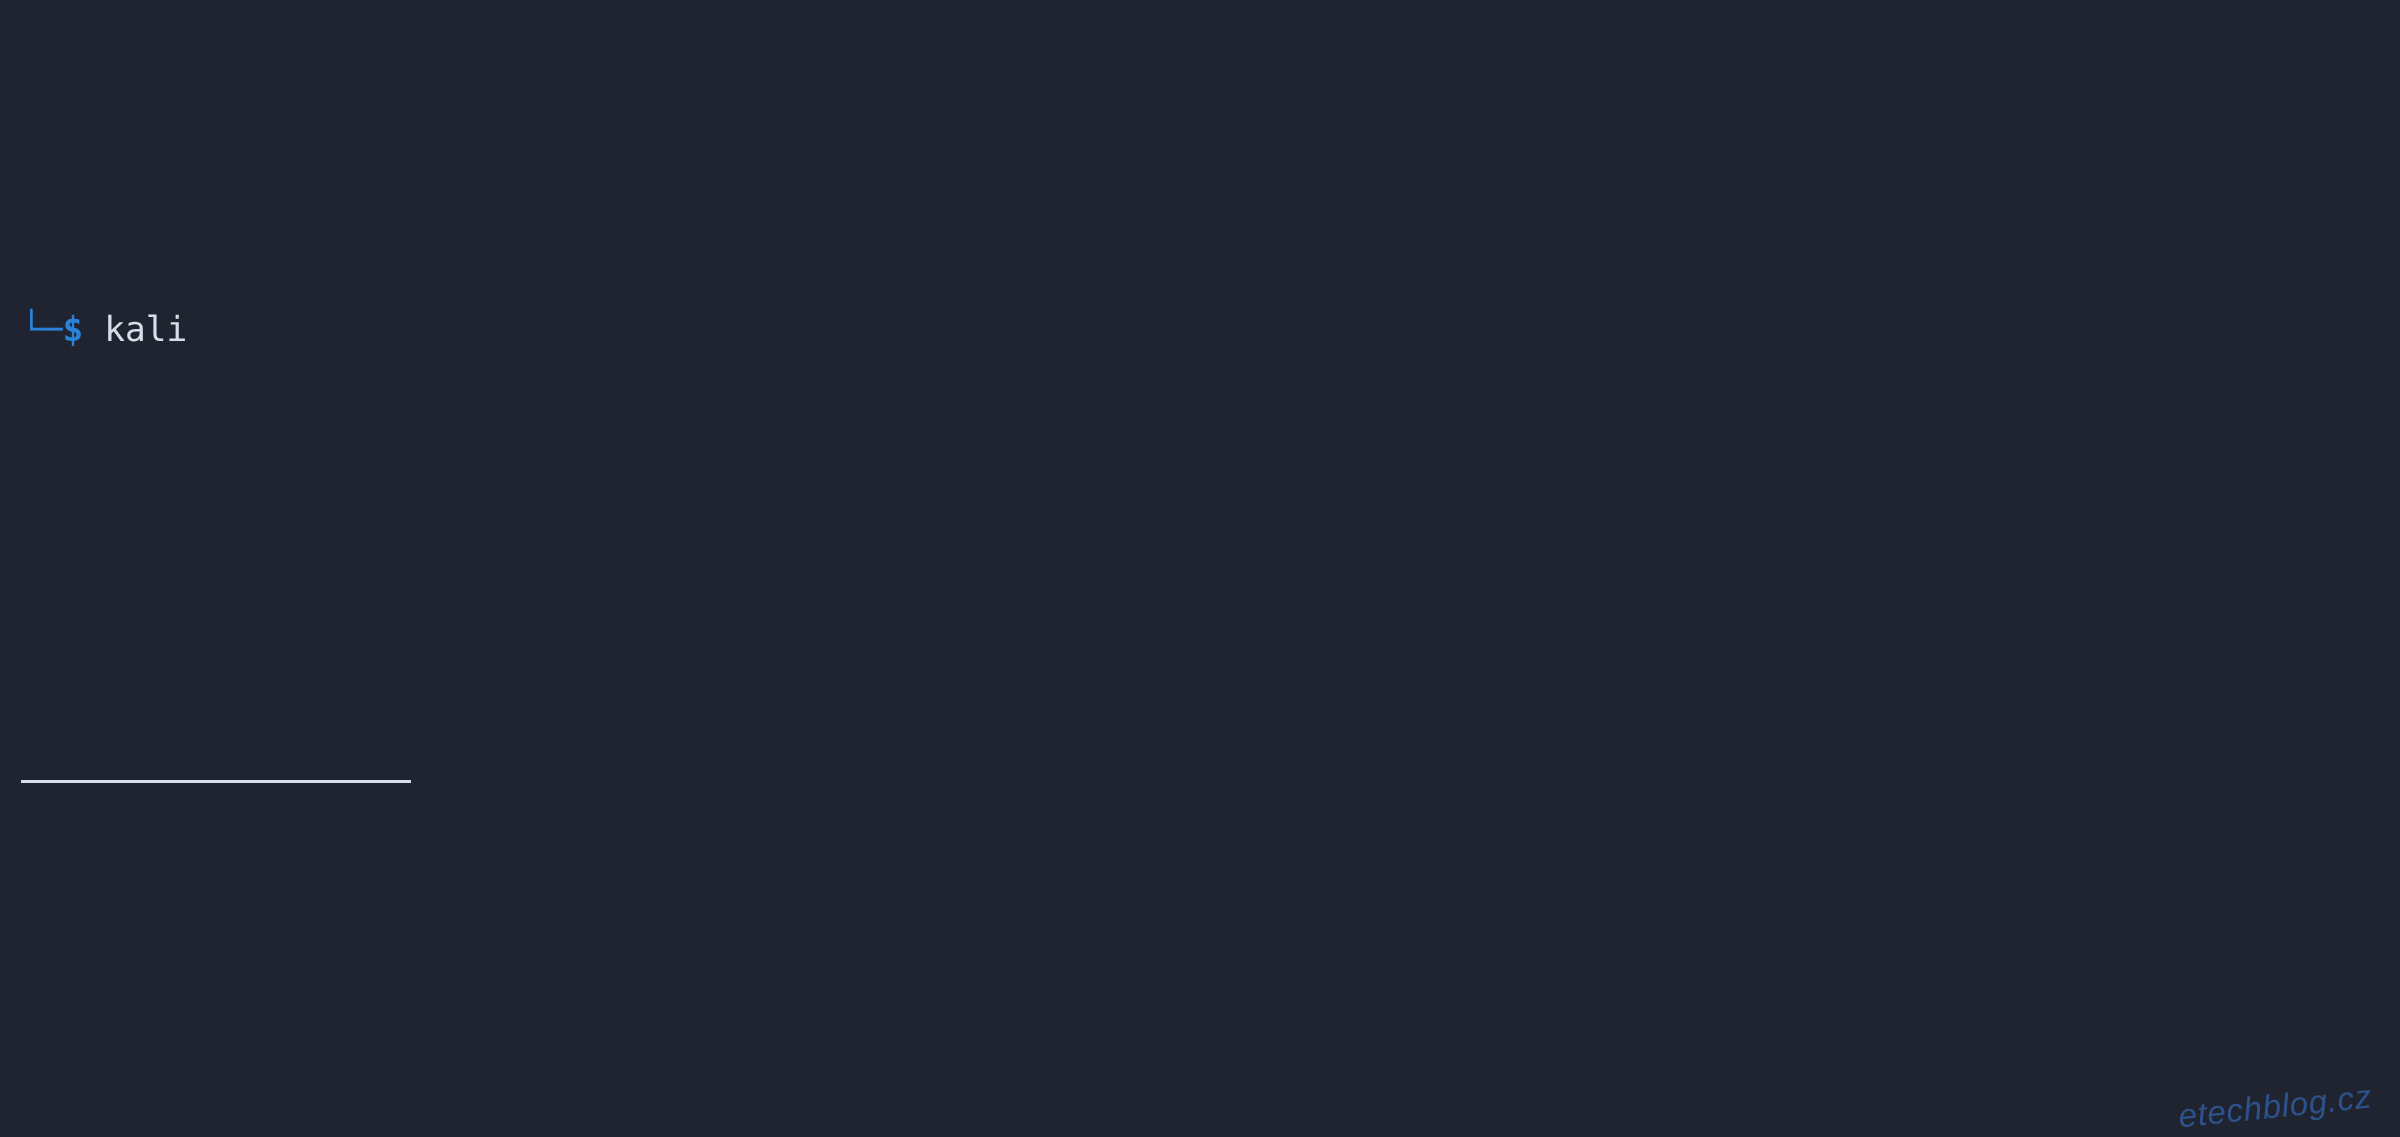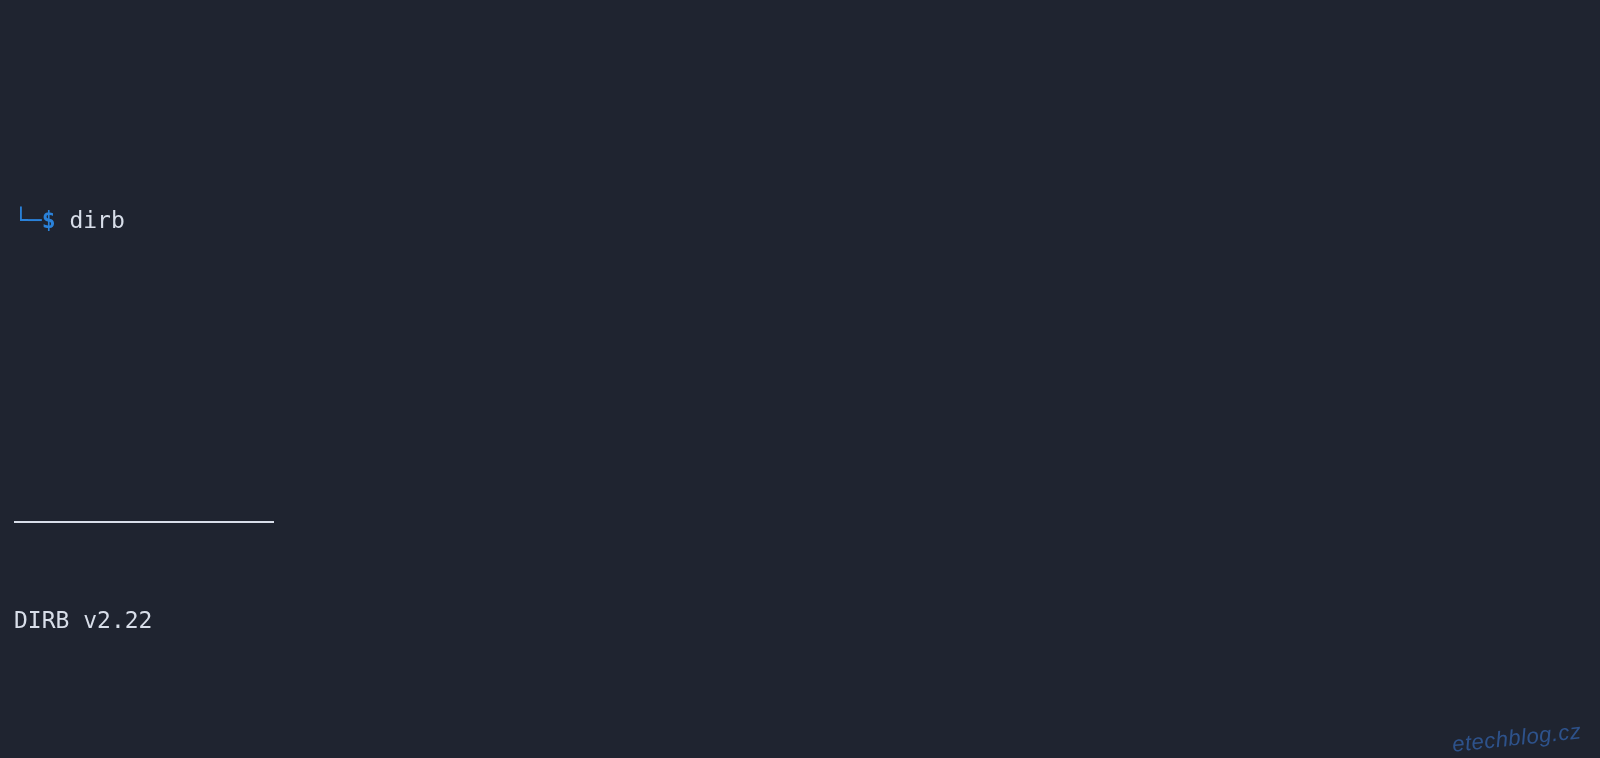--- a/index.html
+++ b/index.html
@@ -75,27 +75,26 @@
   }
 </style>
 </head>
 <body>
 
 <div class="terminal">
 
   
 
   
-  <div class="prompt-second"><span class="corner">└─</span><span class="dollar">$</span> <span class="cmd">dirb</span></div>
+  <div class="prompt-second"><span class="corner">└─</span><span class="dollar">$</span> <span class="cmd">kali</span></div>
 
   <div>&nbsp;</div>
 
   
   <div><span class="hr-thin"></span></div>
-  <div>DIRB v2.22</div>
   
   
 
   
 
   
   
 
   
   

